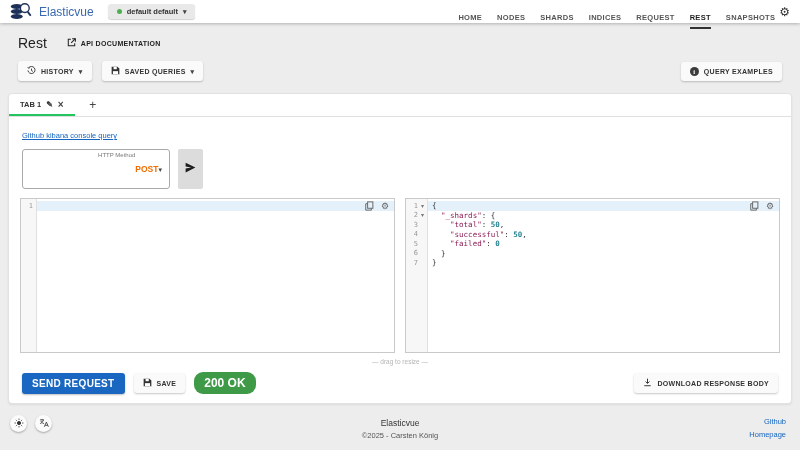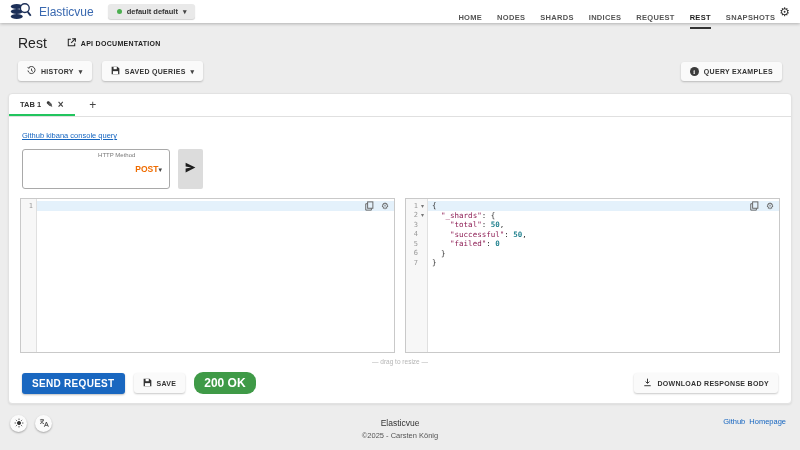--- a/index.html
+++ b/index.html
@@ -95,21 +95,21 @@
 
   .actions { display: flex; align-items: center; gap: 9px; margin: 0 6px 2px; }
   .primary-btn { background: #1967c0; color: #fff; border: none; border-radius: 3px; padding: 5px 10px; font-size: 10px; font-weight: 600; letter-spacing: .3px; box-shadow: 0 1px 2px rgba(0,0,0,.25); cursor: pointer; }
   .status-pill { background: #3f9a47; color: #fff; font-size: 12px; font-weight: 600; border-radius: 9px; padding: 4px 10px; }
 
   
   footer { height: 54px; position: relative; padding-top: 14px; }
   .footer-center { text-align: center; }
   .footer-app { font-size: 8.5px; color: #333; }
   .footer-copy { font-size: 7.5px; color: #555; margin-top: 3px; }
-  .footer-links { position: absolute; right: 14px; top: 13px; text-align: right; display: flex; flex-direction: row; gap: 4px; align-items: flex-end; }
+  .footer-links { position: absolute; right: 14px; top: 13px; text-align: right; display: flex; flex-direction: column; gap: 4px; align-items: flex-end; }
   .footer-links a { font-size: 7.5px; color: #1565c0; text-decoration: none; cursor: pointer; }
   .float-btns { position: absolute; left: 10px; top: 11px; display: flex; gap: 8px; }
   .circle-btn { width: 17px; height: 17px; border-radius: 50%; background: #fbfbfb; box-shadow: 0 1px 2px rgba(0,0,0,.3); border: none; display: flex; align-items: center; justify-content: center; cursor: pointer; }
 </style>
 </head>
 <body>
 
 <div class="page">
 
   <header class="topbar">

